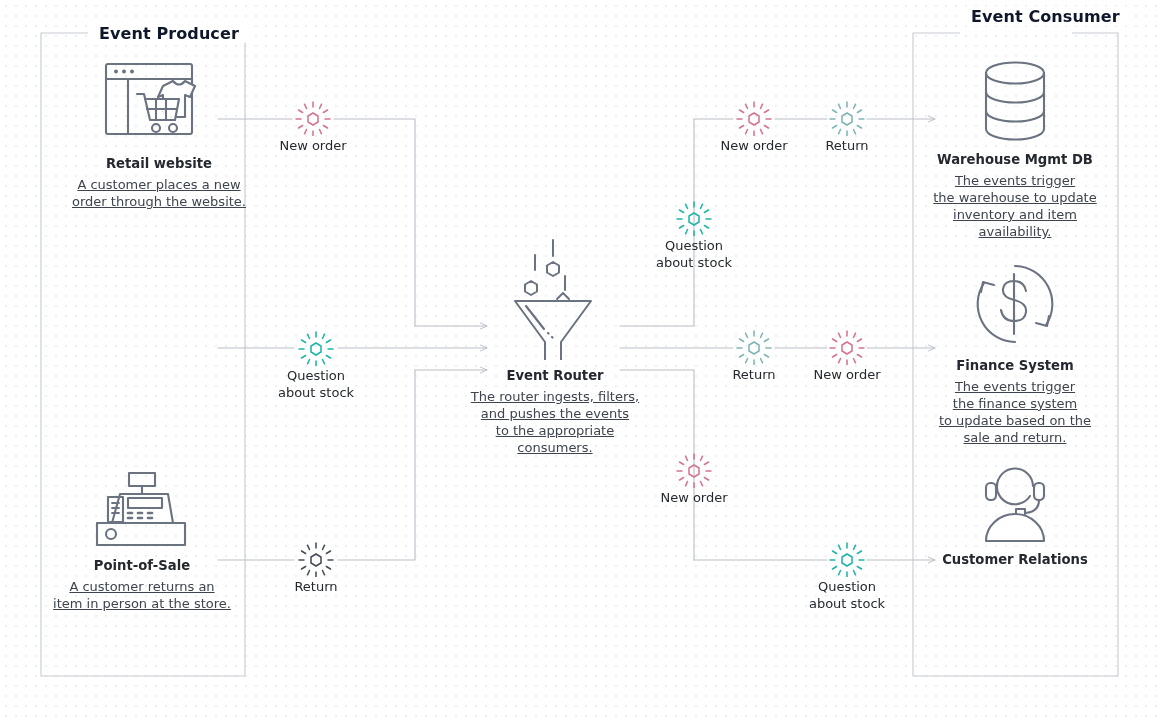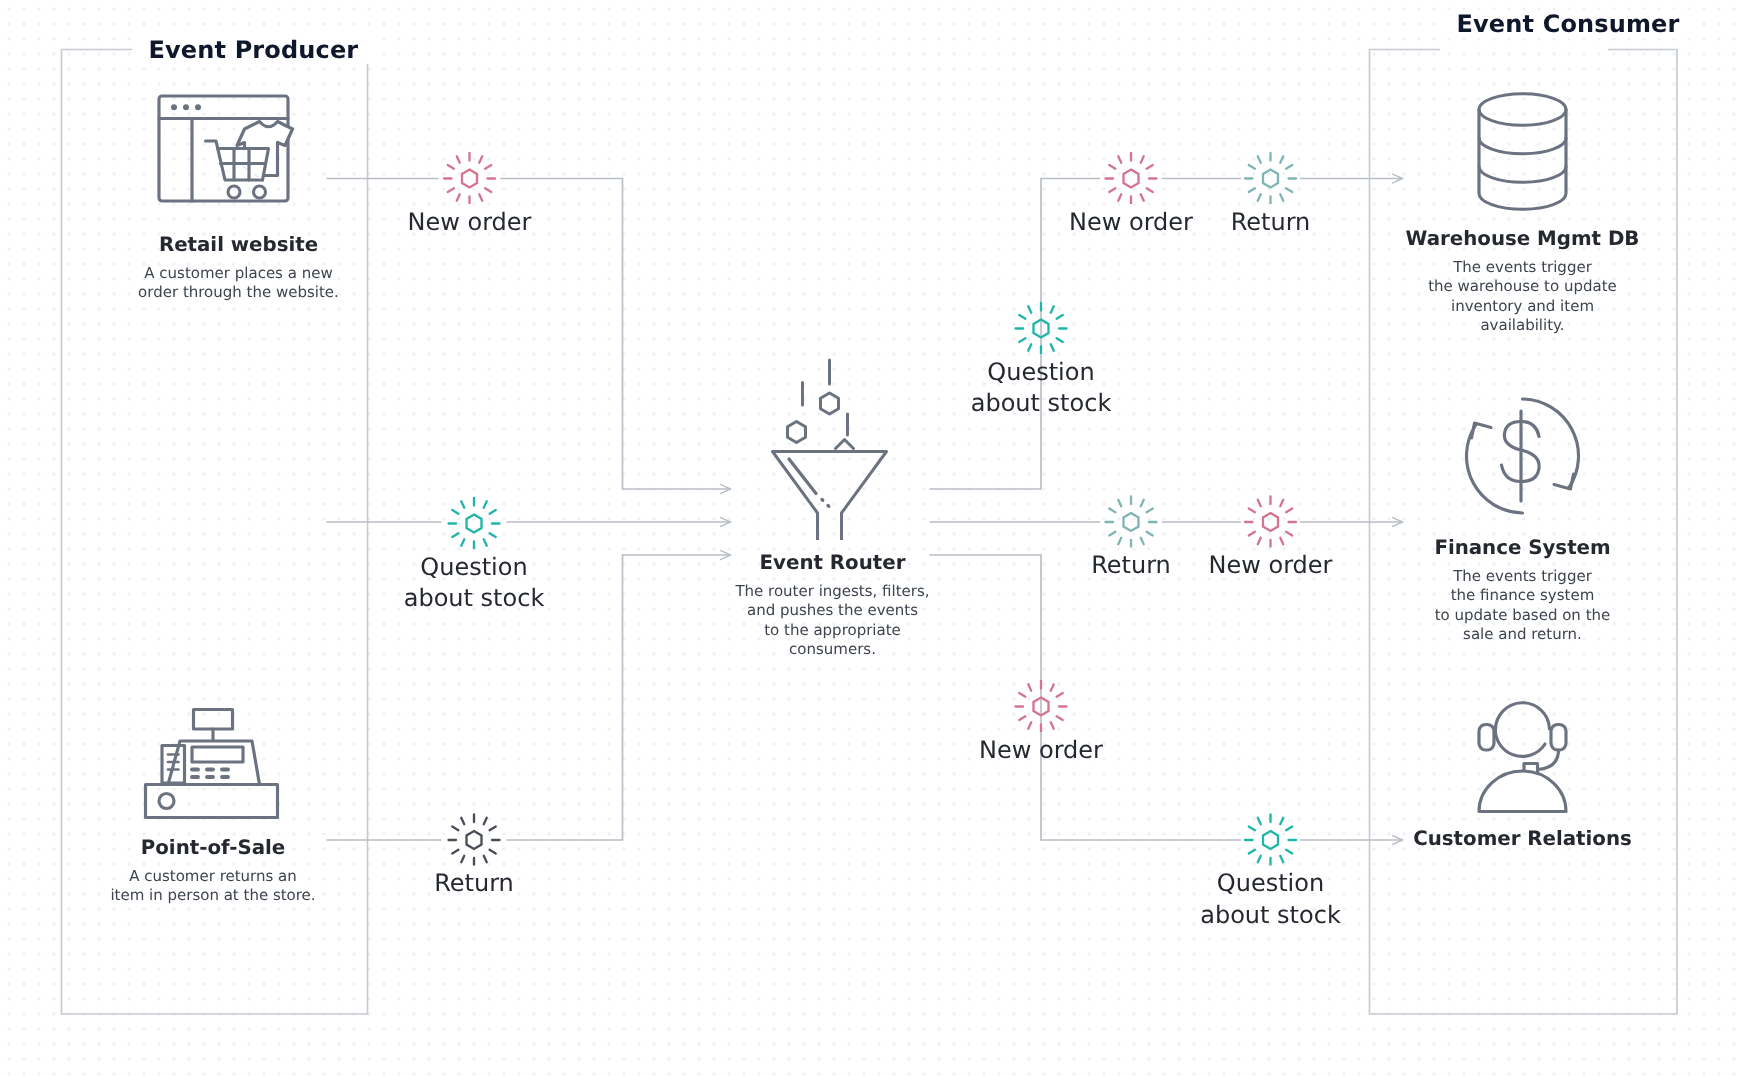--- a/index.html
+++ b/index.html
@@ -28,28 +28,28 @@
   }
 
   
   .node{position:absolute;text-align:center;}
   .node .icon{display:flex;align-items:flex-end;justify-content:center;}
   .node .ttl{
     font-size:13.2px;font-weight:bold;color:#25292f;
     margin-top:8px;line-height:1.25;white-space:nowrap;
   }
   .node .dsc{
-    font-size:10px;color:#3e444d;line-height:1.32;margin-top:3px;
+    font-size:13px;color:#3e444d;line-height:1.32;margin-top:3px;text-decoration:underline;
   }
 
   
   .evt{position:absolute;text-align:center;width:120px;}
   .evt .burst{display:block;margin:0 auto;}
   .evt .lbl{
-    font-size:16px;color:#25292f;line-height:1.3;margin-top:2px;
+    font-size:13px;color:#25292f;line-height:1.3;margin-top:2px;
     white-space:pre-line;
   }
 </style>
 </head>
 <body>
 
 <div id="stage">
 
   <svg class="layer" viewBox="0 0 1159 717">
     <defs>

